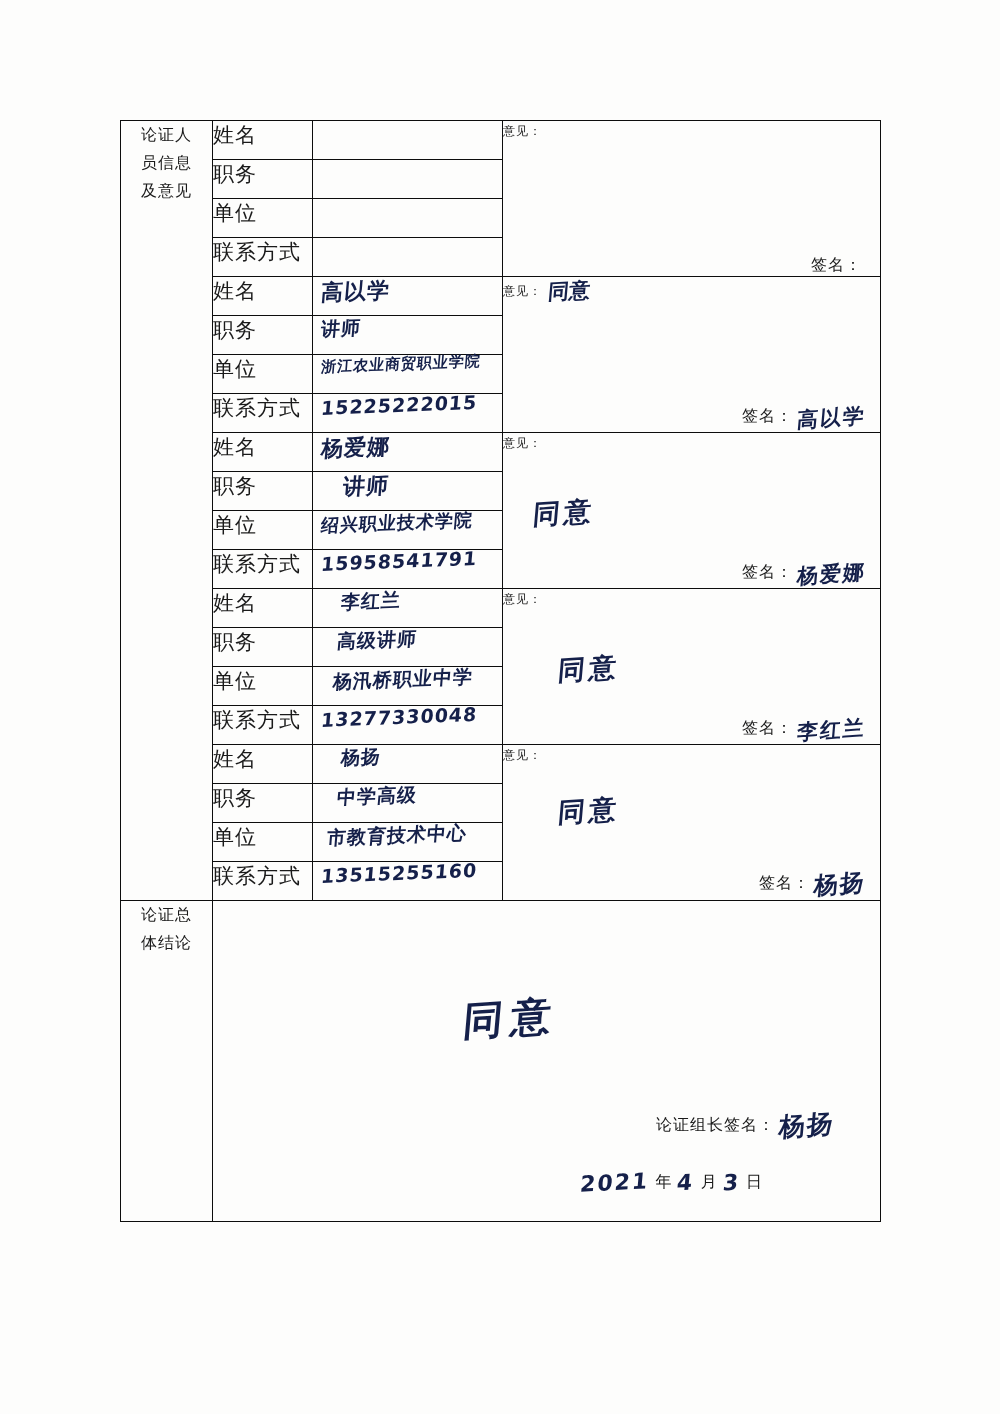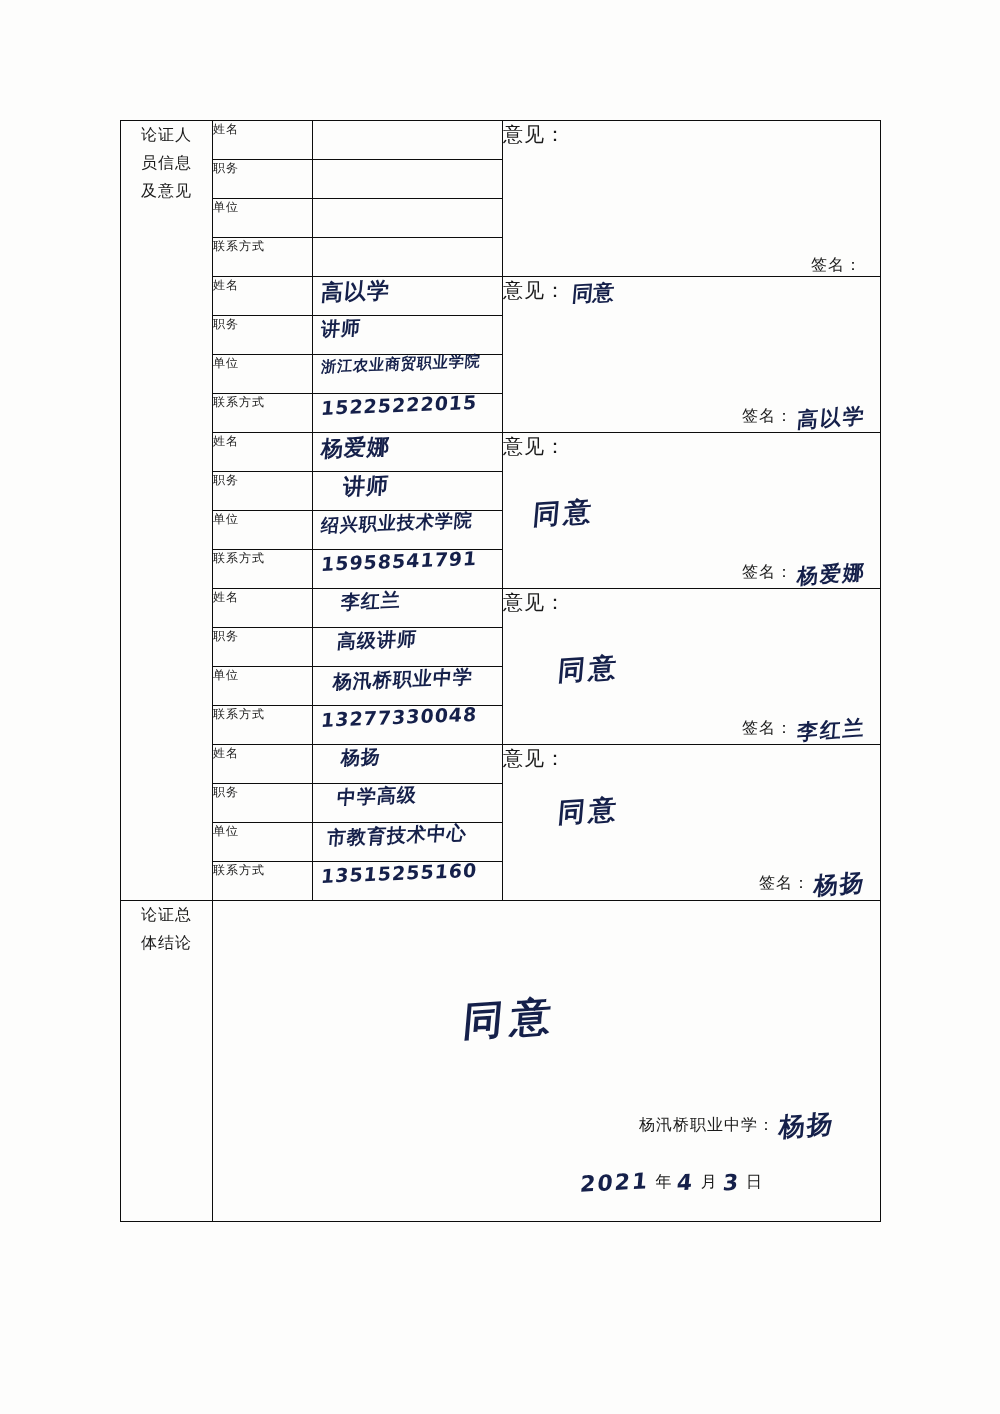--- a/index.html
+++ b/index.html
@@ -43,38 +43,38 @@
     text-align: center;
     vertical-align: middle;
     font-size: 16px;
     line-height: 1.75;
     letter-spacing: 1px;
     padding: 4px 2px;
   }
   .field-label-cell {
     width: 100px;
     height: 38px;
-    font-size: 12px;
+    font-size: 21px;
     letter-spacing: 1px;
     padding-left: 10px;
     vertical-align: middle;
   }
   .field-value-cell {
     width: 190px;
     height: 38px;
     vertical-align: middle;
     position: relative;
   }
   .opinion-cell {
     position: relative;
     vertical-align: top;
     padding: 7px 10px 10px 10px;
   }
   .opinion-label {
-    font-size: 20px;
+    font-size: 12px;
     letter-spacing: 1px;
   }
   .sign-label {
     position: absolute;
     right: 14px;
     bottom: 0;
     font-size: 16px;
     letter-spacing: 1px;
     white-space: nowrap;
   }
@@ -334,21 +334,21 @@
         </td>
       </tr>
 
       <tr>
         <td class="row-label-cell">
           <span style="white-space:pre-line">论证总
 体结论</span>
         </td>
         <td class="conclusion-cell" colspan="3">
           <span class="hand hw-conclusion">同意</span>
-          <span class="leader-sign-row"><span>杨汛桥职业中学：</span><span class="hand hw-sign" style="font-size:26px">杨扬</span></span>
+          <span class="leader-sign-row"><span>论证组长签名：</span><span class="hand hw-sign" style="font-size:26px">杨扬</span></span>
           <span class="date-row">
             <span class="date-num">2021</span><span class="date-unit">年</span><span class="date-num">4</span><span class="date-unit">月</span><span class="date-num">3</span><span class="date-unit">日</span>
           </span>
         </td>
       </tr>
 
     </tbody>
   </table>
 
 </div>

